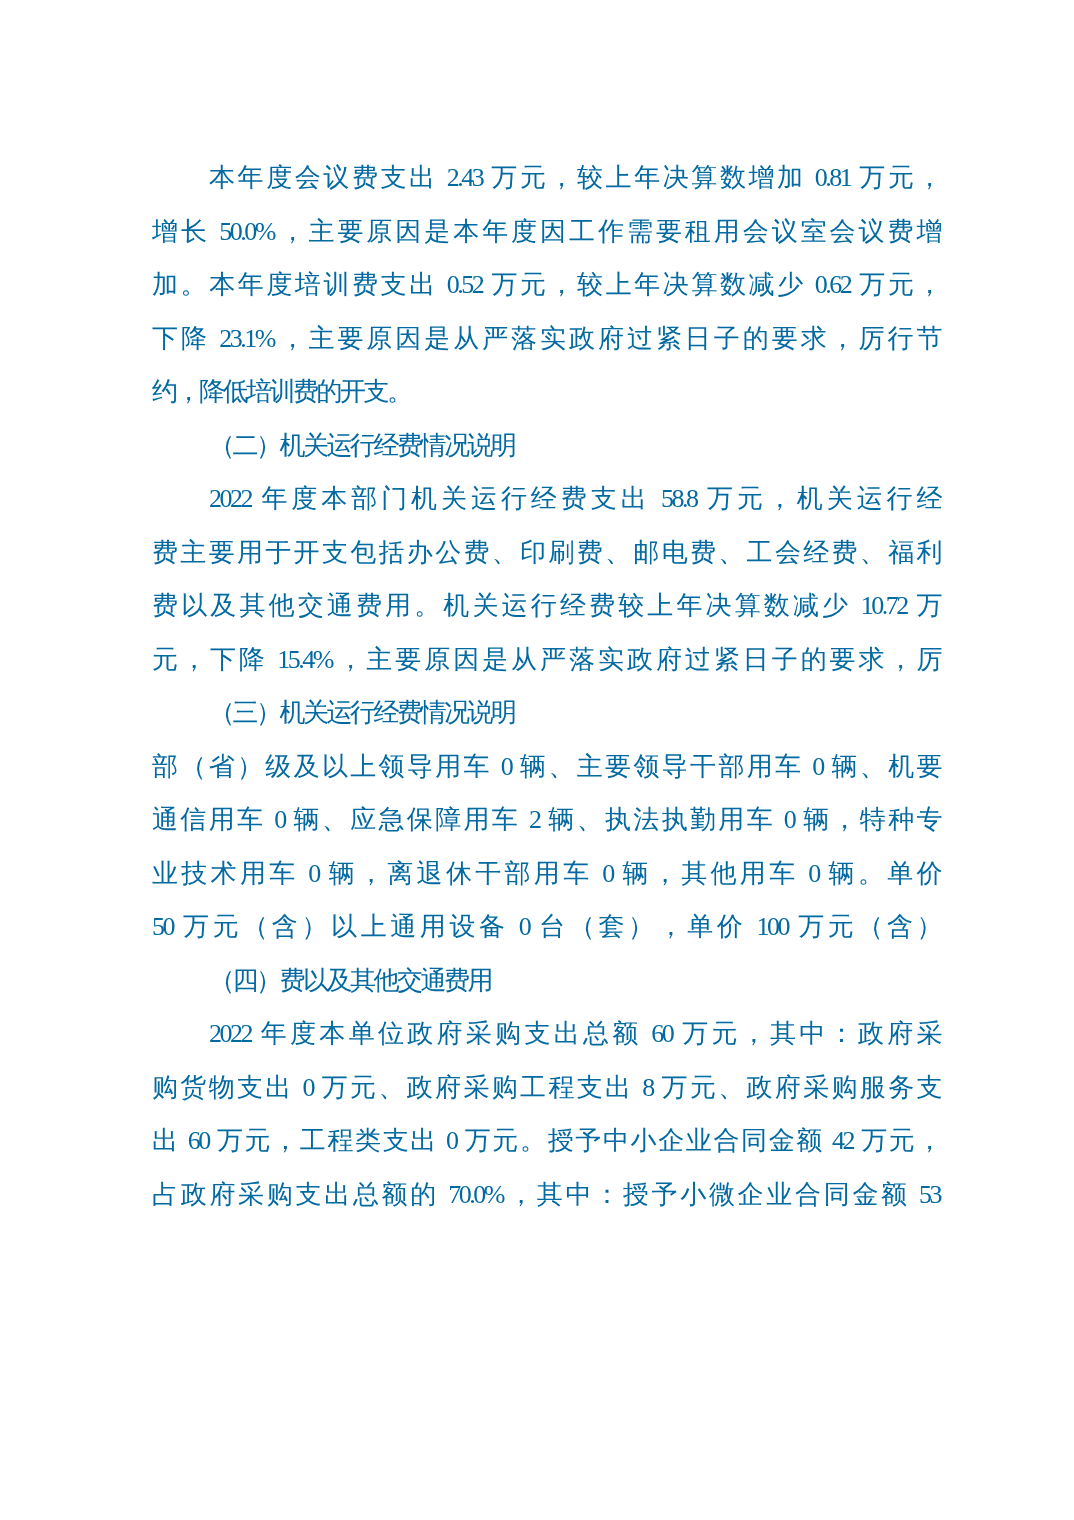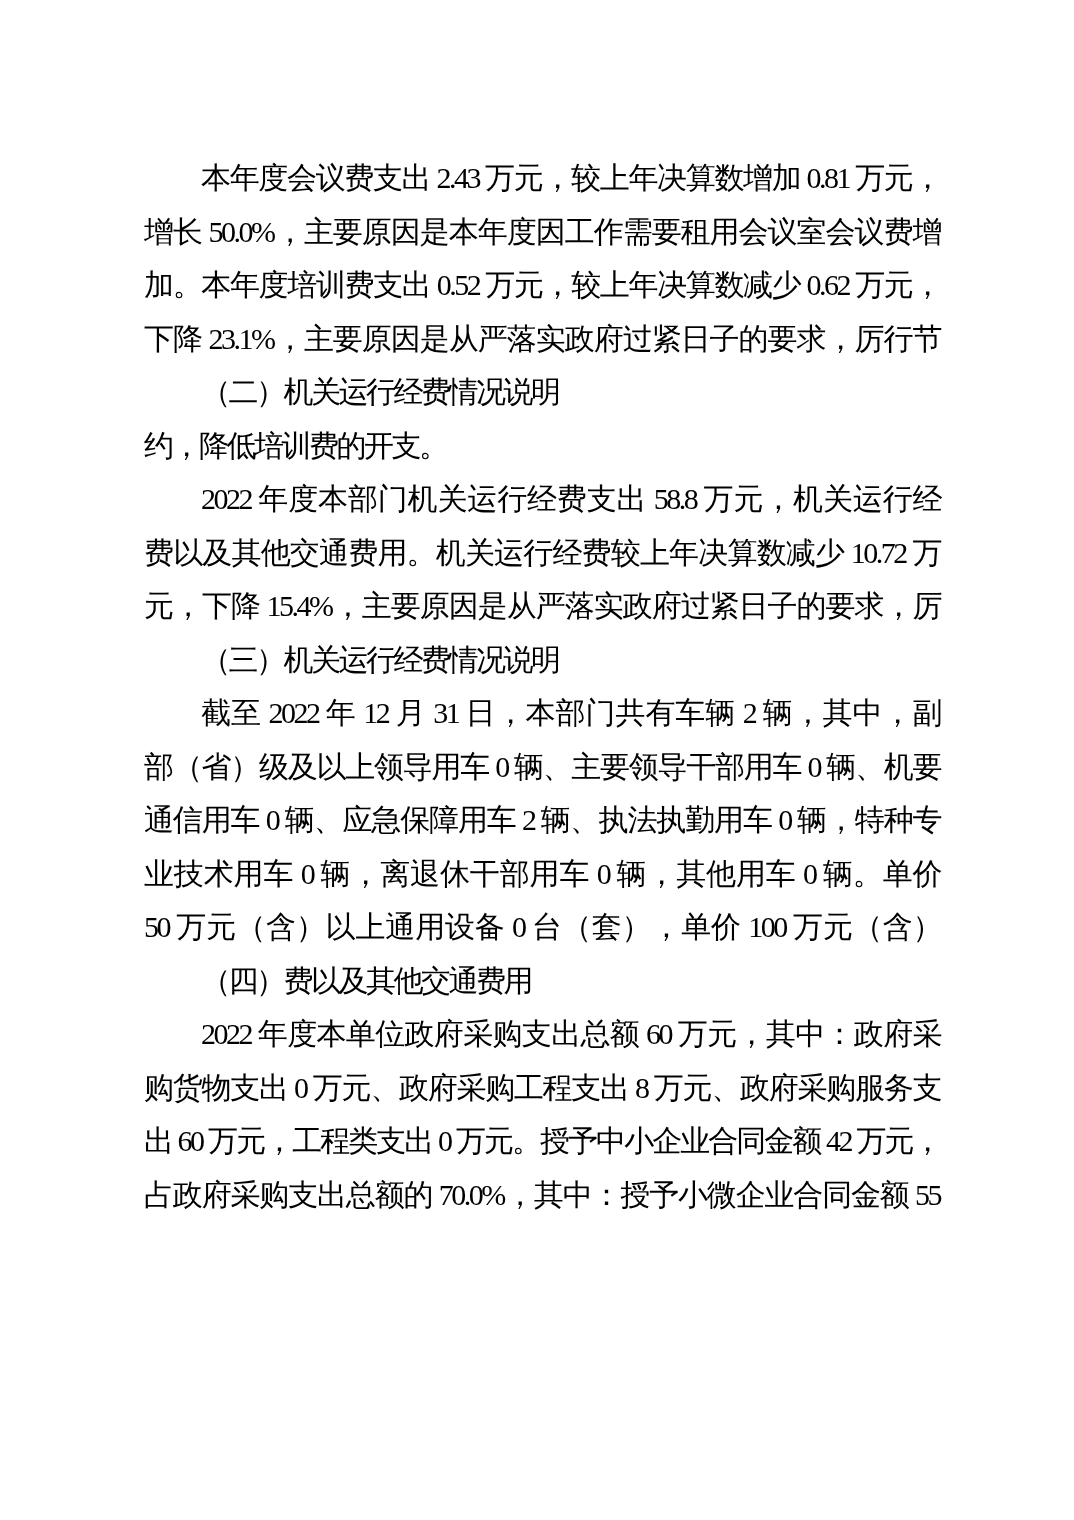--- a/index.html
+++ b/index.html
@@ -15,55 +15,56 @@
     overflow: hidden;
   }
   .text-block {
     position: absolute;
     left: 144px;
     top: 151px;
     width: 796px;
   }
   .line {
     font-family: "Liberation Serif", "DejaVu Serif", serif;
-    font-size: 30px;
+    font-size: 26px;
     letter-spacing: -2.5px;
-    color: #000000;
+    color: #0369a1;
     height: 53.5px;
     line-height: 53.5px;
     text-align: left;
     white-space: normal;
+    margin-left: 8px;
   }
   .line.justify {
     text-align: justify;
     text-align-last: justify;
   }
   .line.indent {
     text-indent: 57px;
   }
 </style>
 </head>
 <body style="background: rgb(255, 255, 255);">
 
 <main class="doc-page">
   <div class="text-block" id="text-block" style="color: rgb(22, 22, 22);">
       <div class="line indent justify">本年度会议费支出 2.43 万元，较上年决算数增加 0.81 万元，</div>
       <div class="line justify">增长 50.0%，主要原因是本年度因工作需要租用会议室会议费增</div>
       <div class="line justify">加。本年度培训费支出 0.52 万元，较上年决算数减少 0.62 万元，</div>
       <div class="line justify">下降 23.1%，主要原因是从严落实政府过紧日子的要求，厉行节</div>
+      <div class="line">约，降低培训费的开支。</div>
       <div class="line indent">（二）机关运行经费情况说明</div>
-      <div class="line">约，降低培训费的开支。</div>
       <div class="line indent justify">2022 年度本部门机关运行经费支出 58.8 万元，机关运行经</div>
+      <div class="line justify">费主要用于开支包括办公费、印刷费、邮电费、工会经费、福利</div>
       <div class="line justify">费以及其他交通费用。机关运行经费较上年决算数减少 10.72 万</div>
       <div class="line justify">元，下降 15.4%，主要原因是从严落实政府过紧日子的要求，厉</div>
       <div class="line indent">（三）机关运行经费情况说明</div>
-      <div class="line indent justify">截至 2022 年 12 月 31 日，本部门共有车辆 2 辆，其中，副</div>
       <div class="line justify">部（省）级及以上领导用车 0 辆、主要领导干部用车 0 辆、机要</div>
       <div class="line justify">通信用车 0 辆、应急保障用车 2 辆、执法执勤用车 0 辆，特种专</div>
       <div class="line justify">业技术用车 0 辆，离退休干部用车 0 辆，其他用车 0 辆。单价</div>
       <div class="line justify">50 万元（含）以上通用设备 0 台（套），单价 100 万元（含）</div>
       <div class="line indent">（四）费以及其他交通费用</div>
       <div class="line indent justify">2022 年度本单位政府采购支出总额 60 万元，其中：政府采</div>
       <div class="line justify">购货物支出 0 万元、政府采购工程支出 8 万元、政府采购服务支</div>
       <div class="line justify">出 60 万元，工程类支出 0 万元。授予中小企业合同金额 42 万元，</div>
-      <div class="line justify">占政府采购支出总额的 70.0%，其中：授予小微企业合同金额 55</div>
+      <div class="line justify">占政府采购支出总额的 70.0%，其中：授予小微企业合同金额 53</div>
     </div>
 </main>
 
 </body></html>

